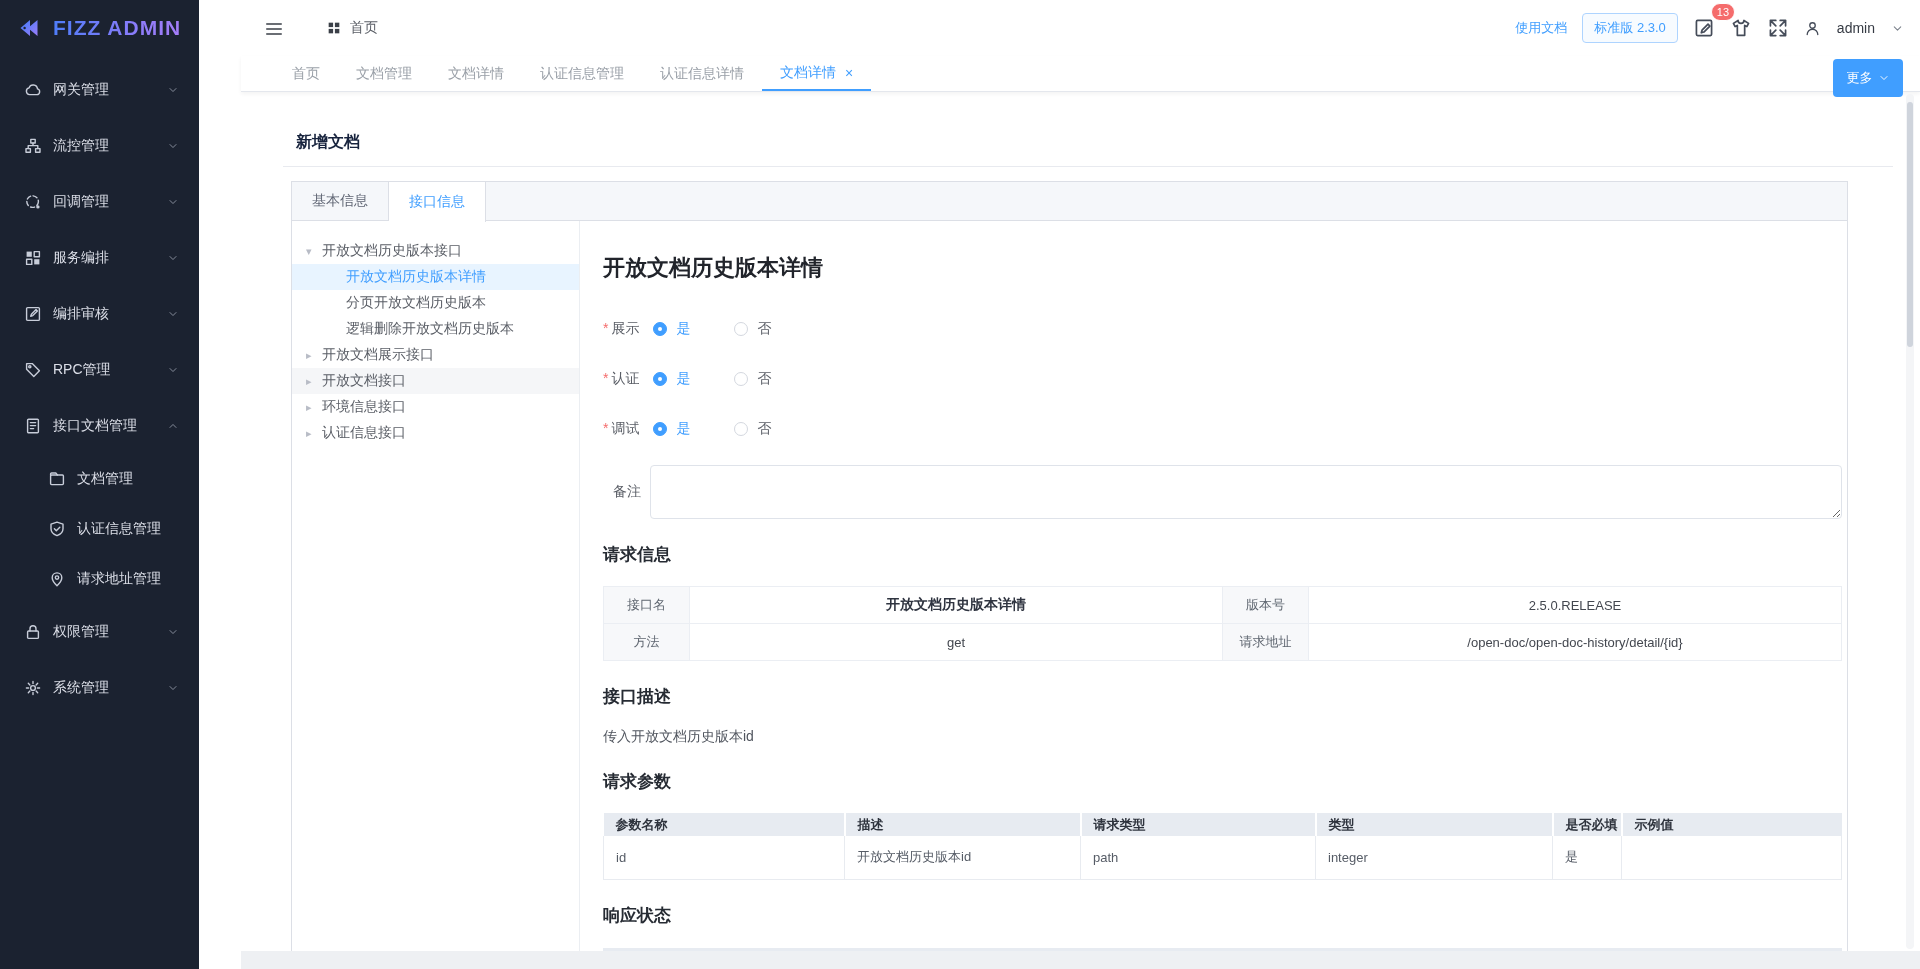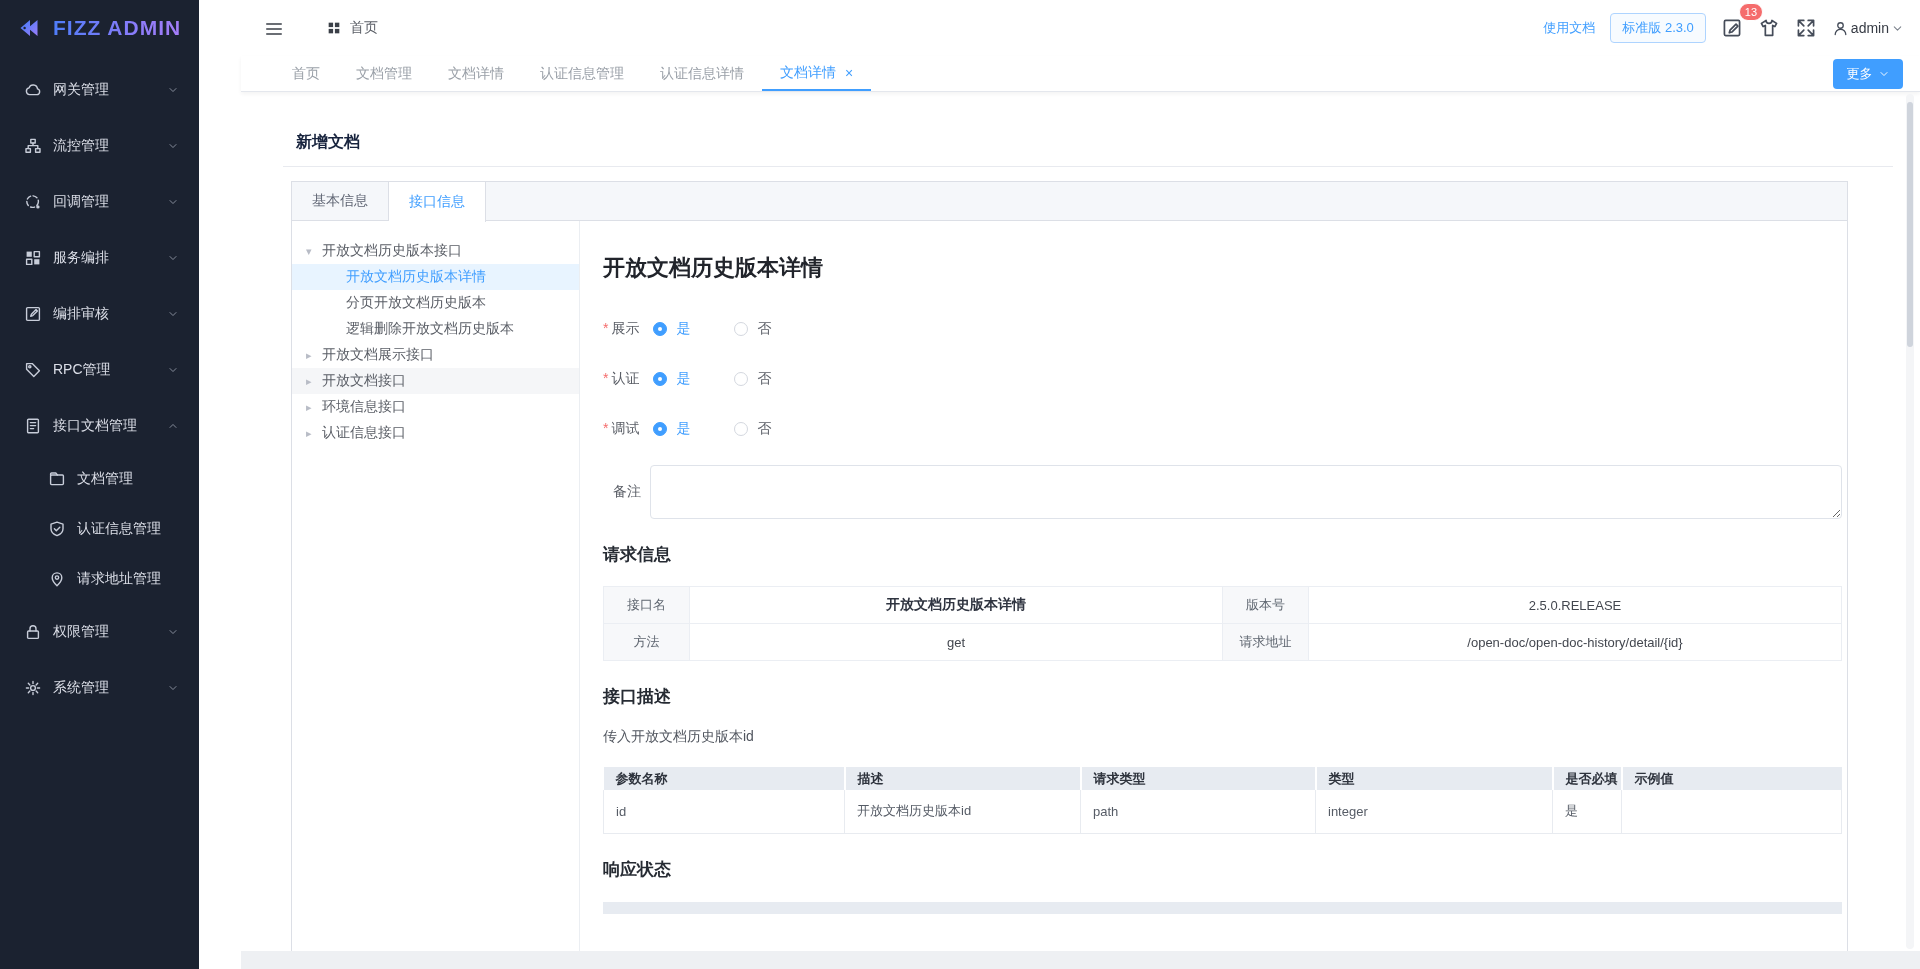--- a/index.html
+++ b/index.html
@@ -28,34 +28,34 @@
   .crumb { display:flex; align-items:center; gap:8px; margin-left:42px; color:#5a5e66; font-size:14px; cursor:pointer; }
   .crumb-icon { width:16px; height:16px; color:#3a3f47; }
   .header-right { margin-left:auto; display:flex; align-items:center; gap:15px; padding-right:16px; }
   .doc-link { color:#409eff; font-size:13px; text-decoration:none; cursor:pointer; white-space:nowrap; }
   .version-btn { border:1px solid #aed4ff; color:#409eff; font-size:13px; padding:5px 11px;
     border-radius:4px; background:#f7fbff; cursor:pointer; white-space:nowrap; }
   .icon-btn { position:relative; width:22px; height:22px; color:#454c59; cursor:pointer; }
   .icon-btn .icn { width:22px; height:22px; }
   .badge { position:absolute; top:-14px; left:10px; background:#f56c6c; color:#fff; font-size:11px;
     line-height:14px; padding:1px 5px; border-radius:9px; border:1px solid #fff;margin-left:8px; }
-  .user { display:flex; align-items:center; gap:2px; color:#363b44; font-size:14px; cursor:pointer; }
+  .user { display:flex; align-items:center; gap:16px; color:#363b44; font-size:14px; cursor:pointer; }
   .user .icn { width:17px; height:17px; color:#454c59; }
   .user .chev { width:13px; height:13px; color:#7a808a; }
 
   
   .tabbar { position:absolute; left:241px; top:56px; right:0; height:36px; background:#fff;
     border-bottom:1px solid #e4e7ed; box-shadow:0 2px 4px rgba(0,0,0,.05);
     display:flex; align-items:stretch; padding-left:33px; z-index:5; }
   .tabs { display:flex; align-items:stretch; }
   .tab { display:flex; align-items:center; padding:0 18px; font-size:14px; color:#9aa0a8;
     cursor:pointer; white-space:nowrap; }
   .tab.active { color:#409eff; border-bottom:2px solid #409eff; }
   .tab .close { margin-left:9px; font-size:14px; line-height:1; color:#409eff; cursor:pointer; }
-  .more-btn { position:absolute; right:17px; top:3px; height:30px; width:70px; background:#409eff;
+  .more-btn { position:absolute; right:17px; top:3px; height:38px; width:70px; background:#409eff;
     color:#fff; border-radius:4px; display:flex; align-items:center; justify-content:center;
     gap:5px; font-size:13px; cursor:pointer; }
   .more-btn .chev-w { width:12px; height:12px; color:#fff; }
 
   
   .main { position:absolute; left:241px; top:92px; right:0; bottom:0; background:#fff; overflow:hidden; }
   .card { position:absolute; left:42px; right:27px; top:0; bottom:18px; overflow:hidden; background:#fff; }
   .page-title { margin:40px 0 0 13px; font-size:16px; font-weight:bold; color:#17233d; line-height:19px; }
   .divider { margin-top:15px; border-bottom:1px solid #e8eaef; }
 
@@ -490,20 +490,21 @@
                 <tr>
                   <td class="lbl">方法</td>
                   <td class="val">get</td>
                   <td class="lbl">请求地址</td>
                   <td class="val">/open-doc/open-doc-history/detail/{id}</td>
                 </tr>
               </tbody>
           </table>
           <div class="section-h">接口描述</div>
           <div class="desc-text">传入开放文档历史版本id</div>
+          <div class="section-h">请求参数</div>
           <table class="param-table">
             <colgroup>
                 <col style="width:241px">
                 <col style="width:236px">
                 <col style="width:235px">
                 <col style="width:237px">
                 <col style="width:69px">
                 <col>
               </colgroup>
             <thead id="phead">

